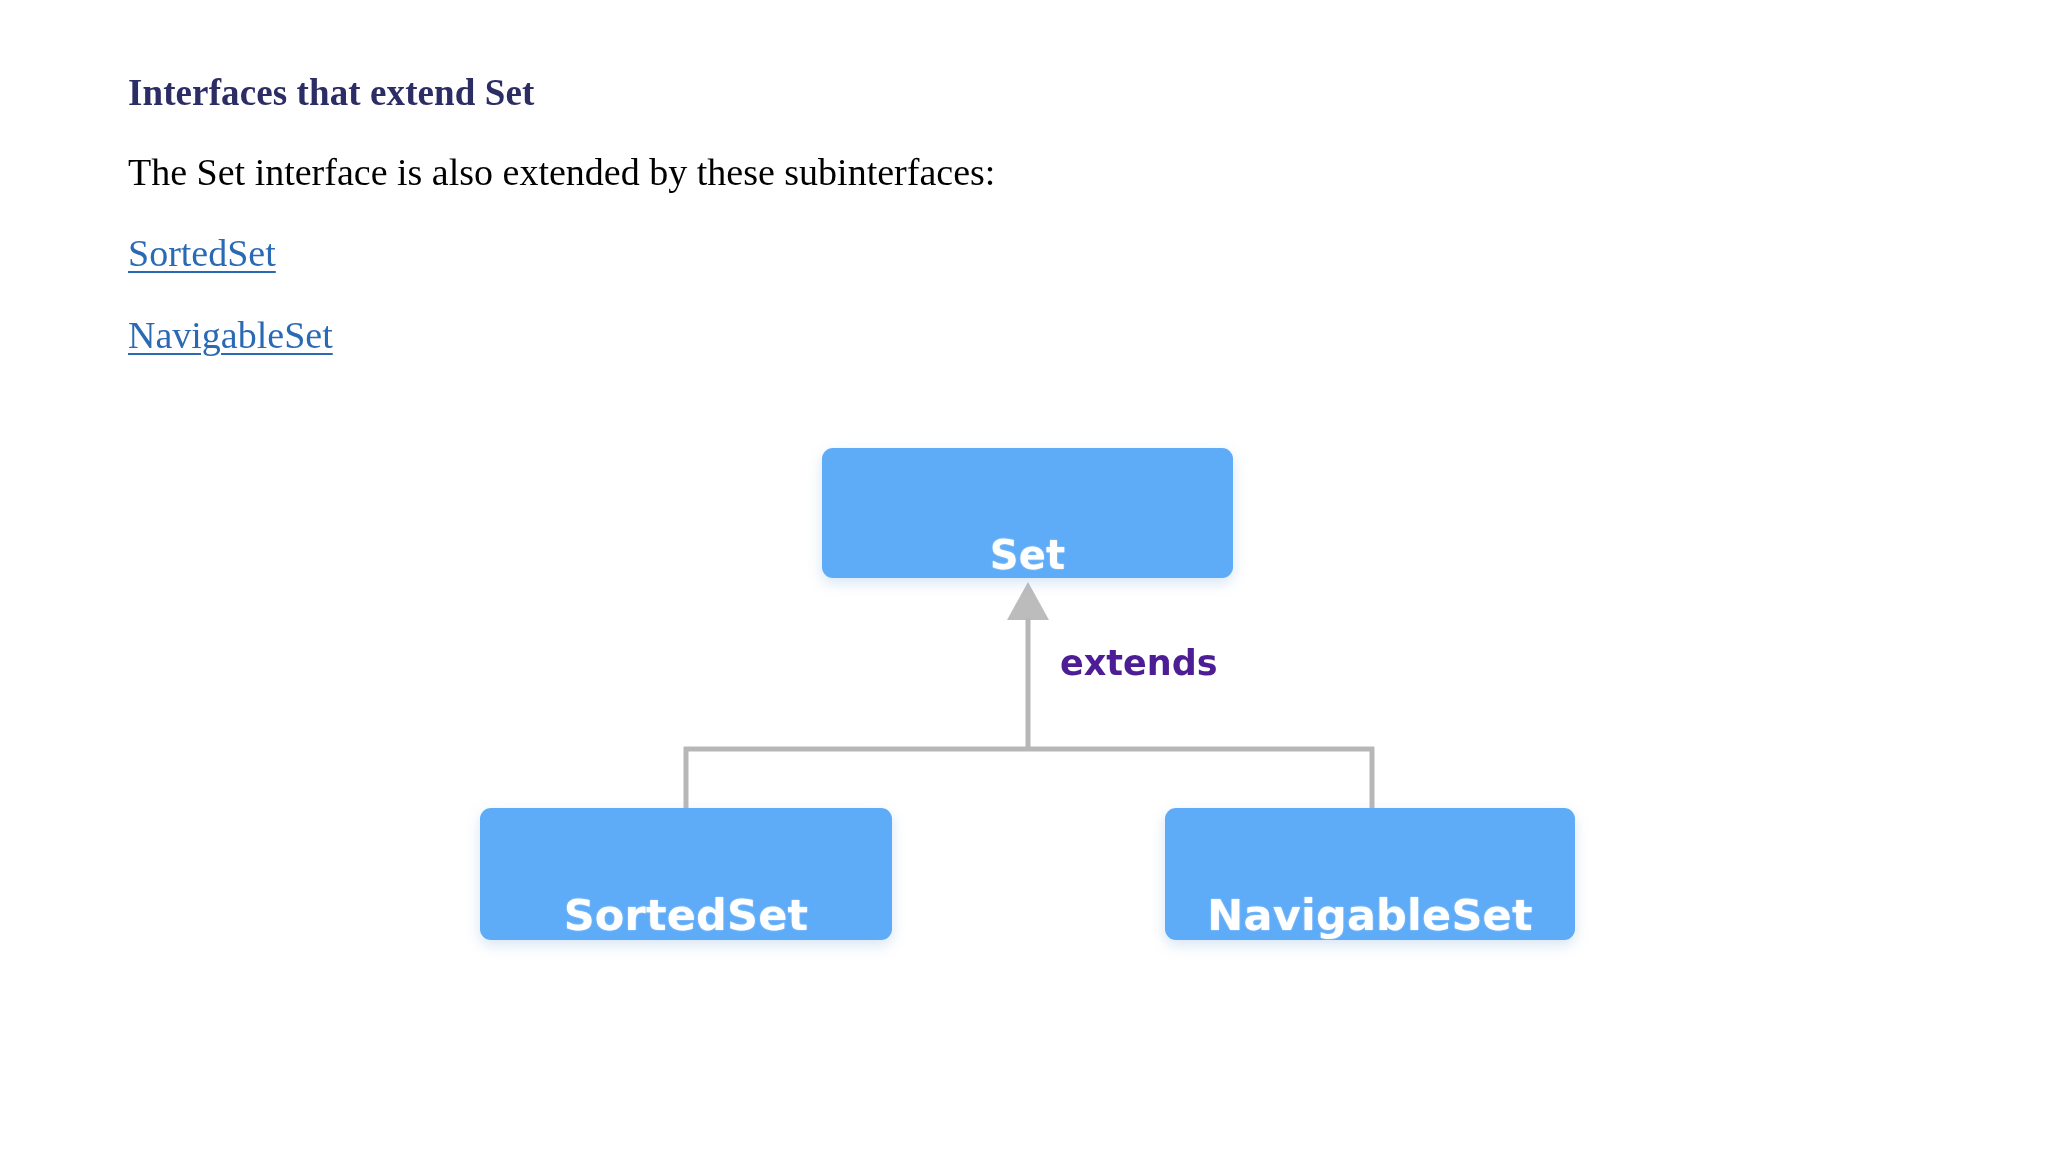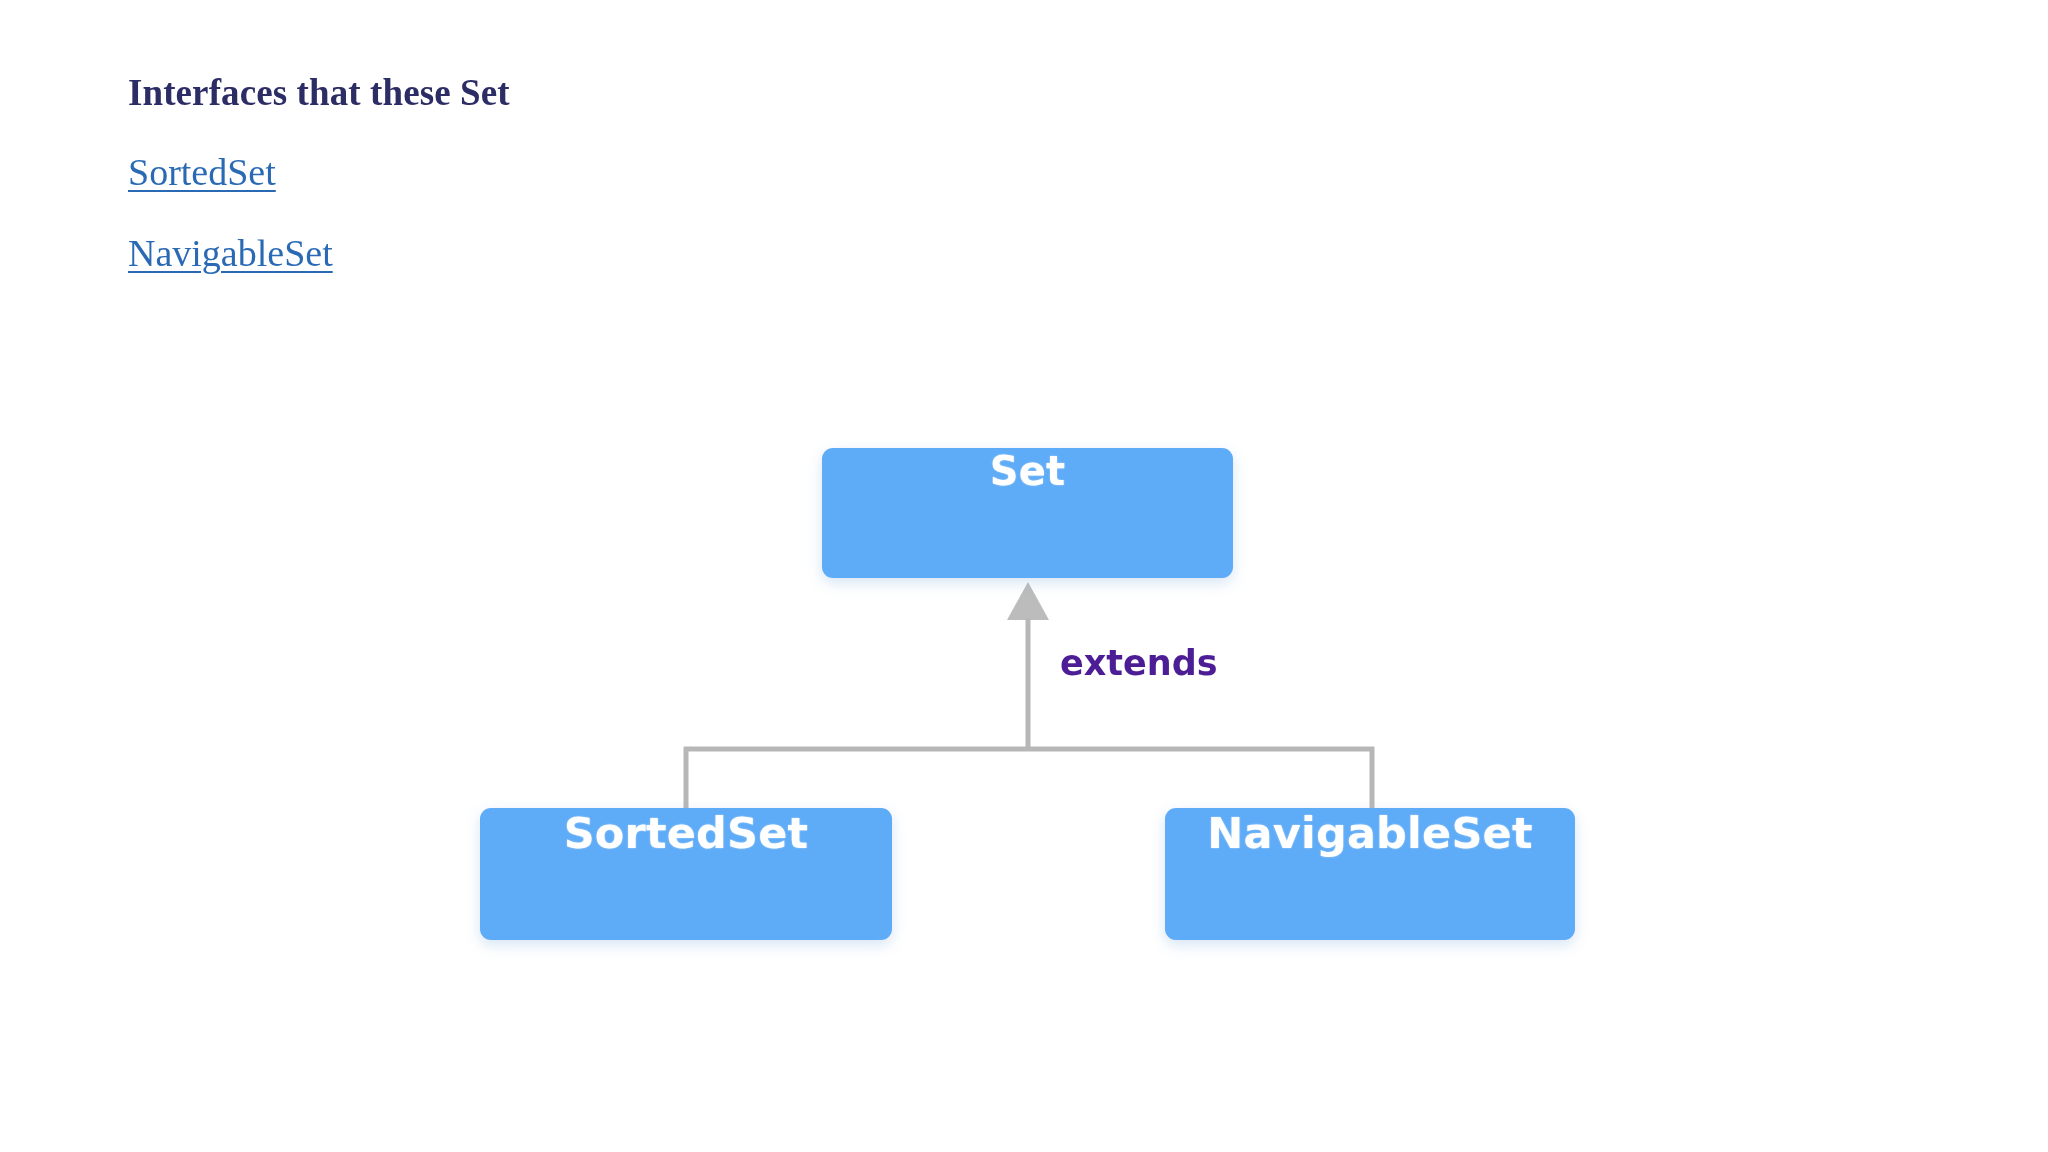--- a/index.html
+++ b/index.html
@@ -68,21 +68,21 @@
     position: absolute;
     left: 0;
     top: 0;
   }
 
   .node-box {
     position: absolute;
     background: #5eabf7;
     border-radius: 11px;
     display: flex;
-    align-items: flex-start;
+    align-items: flex-end;
     justify-content: center;
     box-shadow: 0 5px 14px rgba(120, 170, 220, 0.30);
     pointer-events: auto;
     cursor: default;
   }
   .node-label {
     font-family: "DejaVu Sans", "Liberation Sans", sans-serif;
     font-weight: bold;
     color: #ffffff;
     text-shadow: 0 0 2px rgba(255,255,255,0.55);
@@ -124,22 +124,23 @@
     color: #4c1d95;
     white-space: nowrap;
     pointer-events: auto;
   }
 </style>
 </head>
 <body>
 
 <div class="text-block">
 
-  <h2 class="page-heading">Interfaces that these Set</h2>
+  <h2 class="page-heading">Interfaces that extend Set</h2>
 
+  <p class="page-paragraph">The Set interface is also extended by these subinterfaces:</p>
 
   <div class="link-row">
     <a class="doc-link">SortedSet</a>
   </div>
 
   <div class="link-row">
     <a class="doc-link">NavigableSet</a>
   </div>
 
 </div>

